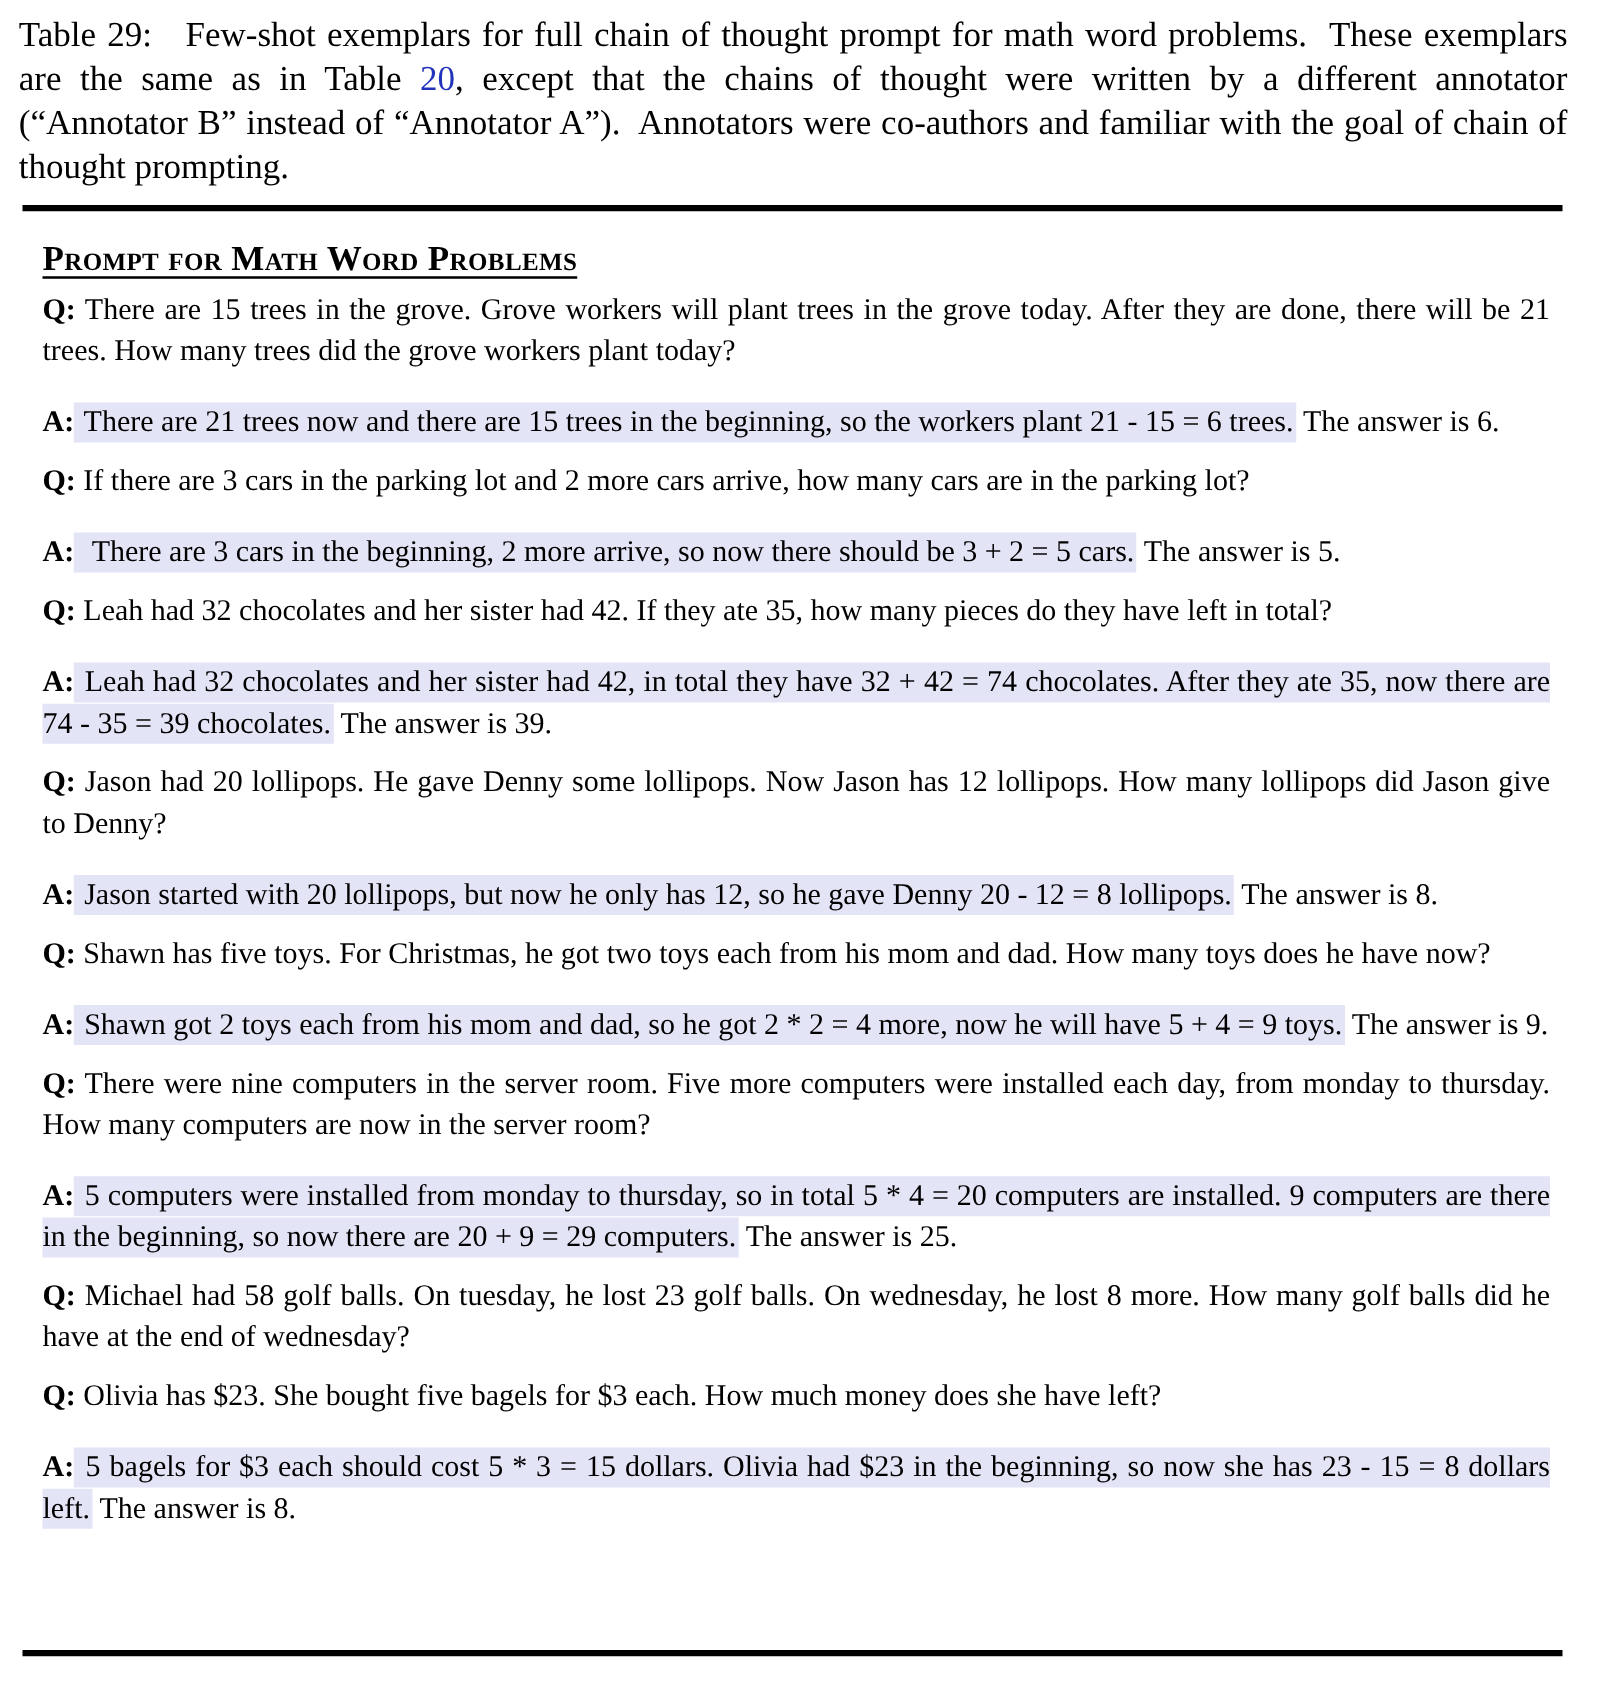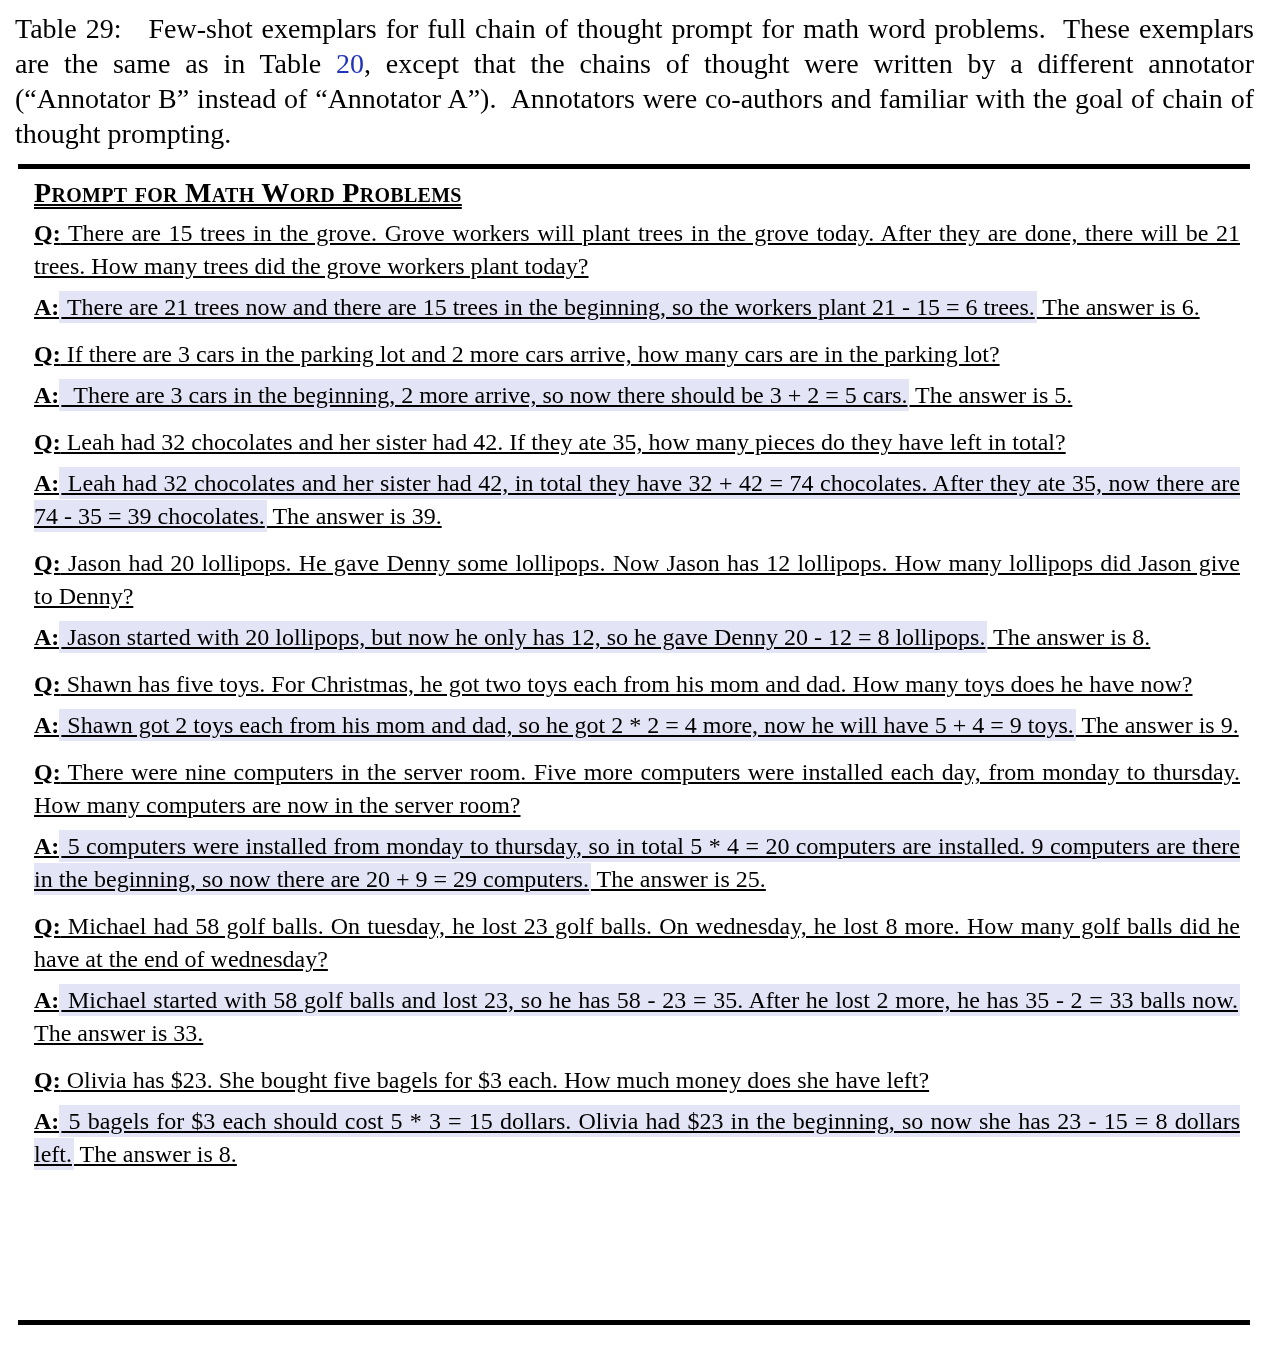--- a/index.html
+++ b/index.html
@@ -31,44 +31,43 @@
     left: 18px;
     width: 1232px;
     height: 5px;
     background: #000000;
   }
   .rule-top { top: 164px; }
   .rule-bottom { top: 1320px; }
   
   .table-body {
     position: absolute;
-    top: 169px;
+    top: 184px;
     left: 18px;
     width: 1232px;
     box-sizing: border-box;
     padding: 6px 10px 0 16px;
     font-size: 24px;
     line-height: 33px;
     text-align: justify;
-    text-decoration: underline;
   }
   .table-title-row { margin: 0 0 2px 0; }
   .table-title {
     font-weight: bold;
     font-variant: small-caps;
     font-size: 28px;
     line-height: 36px;
     letter-spacing: 0.3px;
     text-decoration: underline;
     text-decoration-thickness: 2px;
     text-underline-offset: 5px;
   }
   .q, .a { margin: 0; }
   .q { margin-top: 14px; }
-  .a { margin-top: 8px; }
+  .a { margin-top: 24px; }
   .table-title-row + .q { margin-top: 6px; }
   .qa-label { font-weight: bold; }
   .hl {
     background: #e4e4f7;
     padding: 3px 2px;
   }
 </style>
 </head>
 <body>
 
@@ -94,21 +93,20 @@
     <p class="q"><b class="qa-label">Q:</b><span> Jason had 20 lollipops. He gave Denny some lollipops. Now Jason has 12 lollipops. How many lollipops did Jason give to Denny?</span></p>
     <p class="a"><b class="qa-label">A:</b><span class="hl"> Jason started with 20 lollipops, but now he only has 12, so he gave Denny 20 - 12 = 8 lollipops.</span><span> The answer is 8.</span></p>
 
     <p class="q"><b class="qa-label">Q:</b><span> Shawn has five toys. For Christmas, he got two toys each from his mom and dad. How many toys does he have now?</span></p>
     <p class="a"><b class="qa-label">A:</b><span class="hl"> Shawn got 2 toys each from his mom and dad, so he got 2 * 2 = 4 more, now he will have 5 + 4 = 9 toys.</span><span> The answer is 9.</span></p>
 
     <p class="q"><b class="qa-label">Q:</b><span> There were nine computers in the server room. Five more computers were installed each day, from monday to thursday. How many computers are now in the server room?</span></p>
     <p class="a"><b class="qa-label">A:</b><span class="hl"> 5 computers were installed from monday to thursday, so in total 5 * 4 = 20 computers are installed. 9 computers are there in the beginning, so now there are 20 + 9 = 29 computers.</span><span> The answer is 25.</span></p>
 
     <p class="q"><b class="qa-label">Q:</b><span> Michael had 58 golf balls. On tuesday, he lost 23 golf balls. On wednesday, he lost 8 more. How many golf balls did he have at the end of wednesday?</span></p>
-    <p class="a"><b class="qa-label">A:</b><span class="hl"> Michael started with 58 golf balls and lost 23, so he has 58 - 23 = 35. After he lost 2 more, he has 35 - 2 = 33 balls now.</span><span> The answer is 33.</span></p>
 
     <p class="q"><b class="qa-label">Q:</b><span> Olivia has $23. She bought five bagels for $3 each. How much money does she have left?</span></p>
     <p class="a"><b class="qa-label">A:</b><span class="hl"> 5 bagels for $3 each should cost 5 * 3 = 15 dollars. Olivia had $23 in the beginning, so now she has 23 - 15 = 8 dollars left.</span><span> The answer is 8.</span></p>
 
   </div>
 
   <div class="rule rule-bottom"></div>
 
 </div>
 

